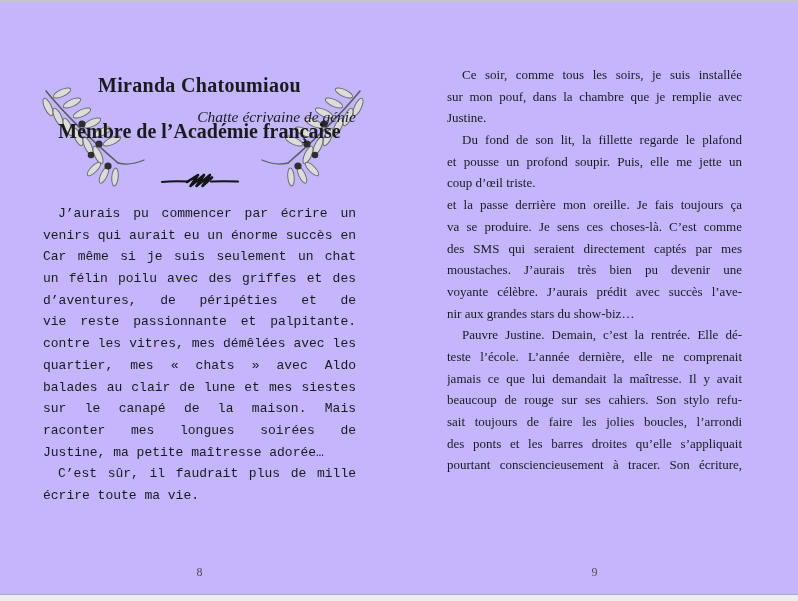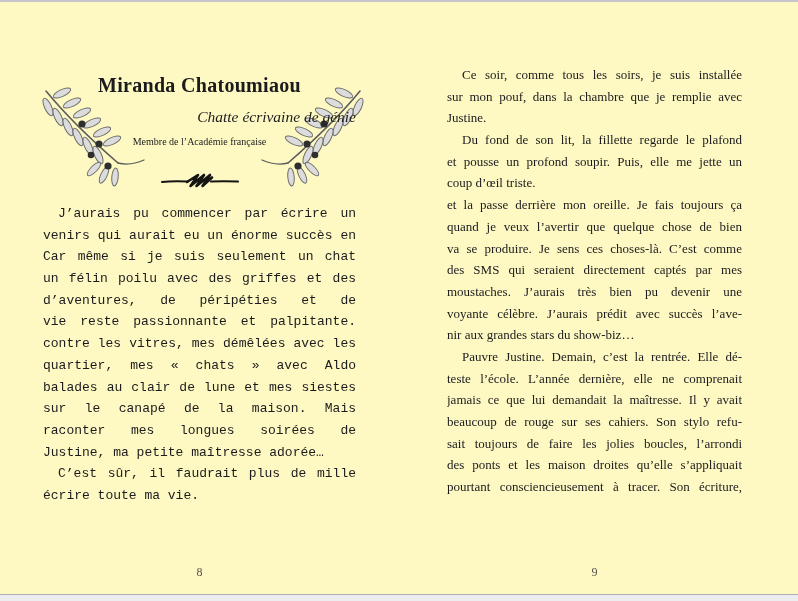--- a/index.html
+++ b/index.html
@@ -1,28 +1,28 @@
 <!DOCTYPE html>
 <html lang="fr"><head>
 <meta charset="utf-8">
 <style>
   html,body{margin:0;padding:0;background:#e9e9ec;}
   .screen{
-    position:relative;width:798px;height:601px;background:#fef9c3;
+    position:relative;width:798px;height:601px;background:#c4b5fd;
     font-family:"Liberation Serif","DejaVu Serif",serif;color:#1b1b1d;
     overflow:hidden;
   }
   .top-edge{position:absolute;top:0;left:0;right:0;height:2px;background:#c6c6ca;}
   .bottom-edge{position:absolute;bottom:0;left:0;right:0;height:6px;background:#ededf0;border-top:1px solid #aeaeb6;}
 
   
   .hdr{position:absolute;left:43px;width:313px;text-align:center;white-space:nowrap;}
   .author{top:74px;font-weight:bold;font-size:20px;letter-spacing:.3px;}
   .subtitle{top:108px;font-style:italic;font-size:15.5px;text-align:right;}
-  .affiliation{top:136px;font-weight:normal;font-size:10px;}
+  .affiliation{top:120px;font-weight:bold;font-size:20px;}
   .divider-wrap{position:absolute;left:43px;top:172px;width:313px;text-align:center;}
 
   .branch{position:absolute;top:85px;width:112px;height:110px;}
   .branch.left{left:36px;}
   .branch.right{left:258px;transform:scaleX(-1);}
 
   
   .body-col{position:absolute;}
   .body-left{left:43px;top:203px;width:313px;font-family:Liberation Mono, monospace;}
   .body-right{left:447px;top:64px;width:295px;}
@@ -135,30 +135,29 @@
   <div class="pageno left">8</div>
 
   <div class="body-col body-right">
       <div class="line indent">Ce soir, comme tous les soirs, je suis installée</div>
       <div class="line">sur mon pouf, dans la chambre que je remplie avec</div>
       <div class="line para-end">Justine.</div>
       <div class="line indent">Du fond de son lit, la fillette regarde le plafond</div>
       <div class="line">et pousse un profond soupir. Puis, elle me jette un</div>
       <div class="line para-end">coup d’œil triste.</div>
       <div class="line">et la passe derrière mon oreille. Je fais toujours ça</div>
-      <div class="line">quand je veux l’avertir que quelque chose de bien</div>
       <div class="line">va se produire. Je sens ces choses-là. C’est comme</div>
       <div class="line">des SMS qui seraient directement captés par mes</div>
       <div class="line">moustaches. J’aurais très bien pu devenir une</div>
       <div class="line">voyante célèbre. J’aurais prédit avec succès l’ave-</div>
       <div class="line para-end">nir aux grandes stars du show-biz…</div>
       <div class="line indent">Pauvre Justine. Demain, c’est la rentrée. Elle dé-</div>
       <div class="line">teste l’école. L’année dernière, elle ne comprenait</div>
       <div class="line">jamais ce que lui demandait la maîtresse. Il y avait</div>
       <div class="line">beaucoup de rouge sur ses cahiers. Son stylo refu-</div>
       <div class="line">sait toujours de faire les jolies boucles, l’arrondi</div>
-      <div class="line">des ponts et les maison droites qu’elle s’appliquait</div>
+      <div class="line">des ponts et les barres droites qu’elle s’appliquait</div>
       <div class="line">pourtant consciencieusement à tracer. Son écriture,</div>
     </div>
   <div class="pageno right">9</div>
 
   <div class="bottom-edge"></div>
 </div>
 
 </body></html>

